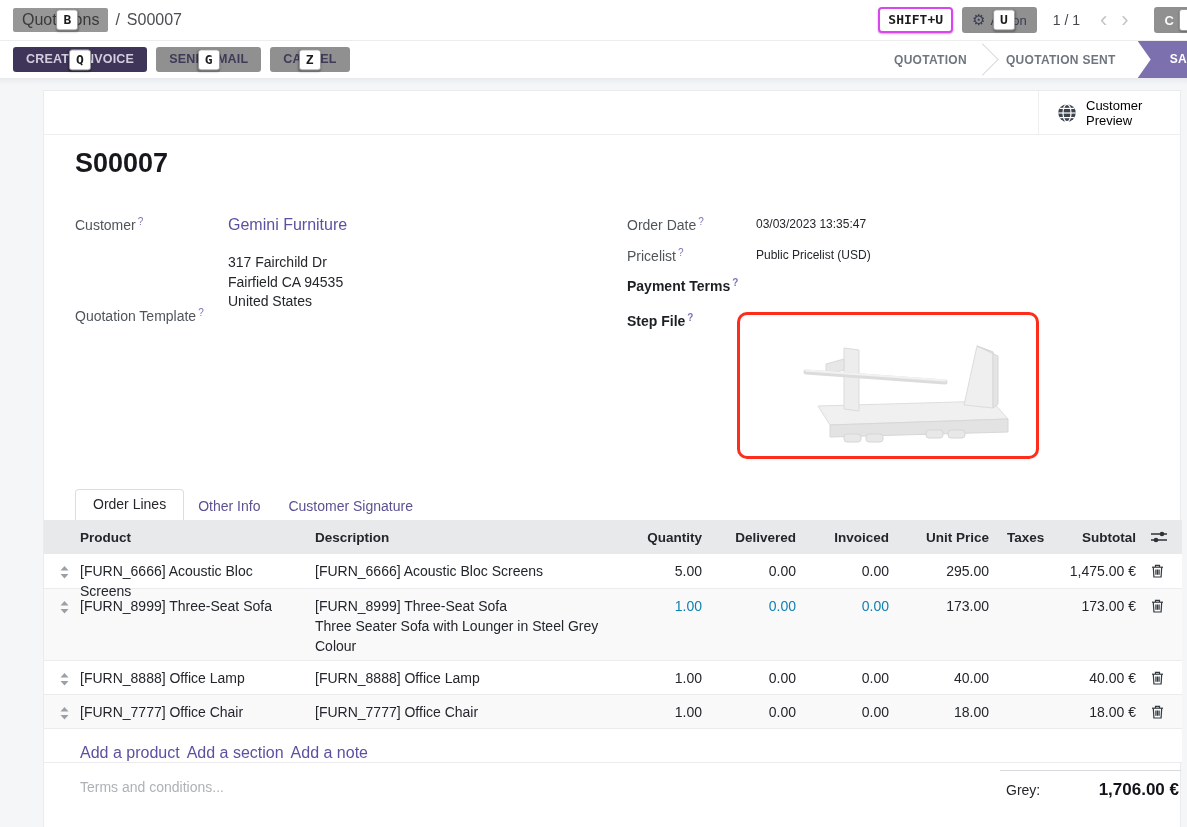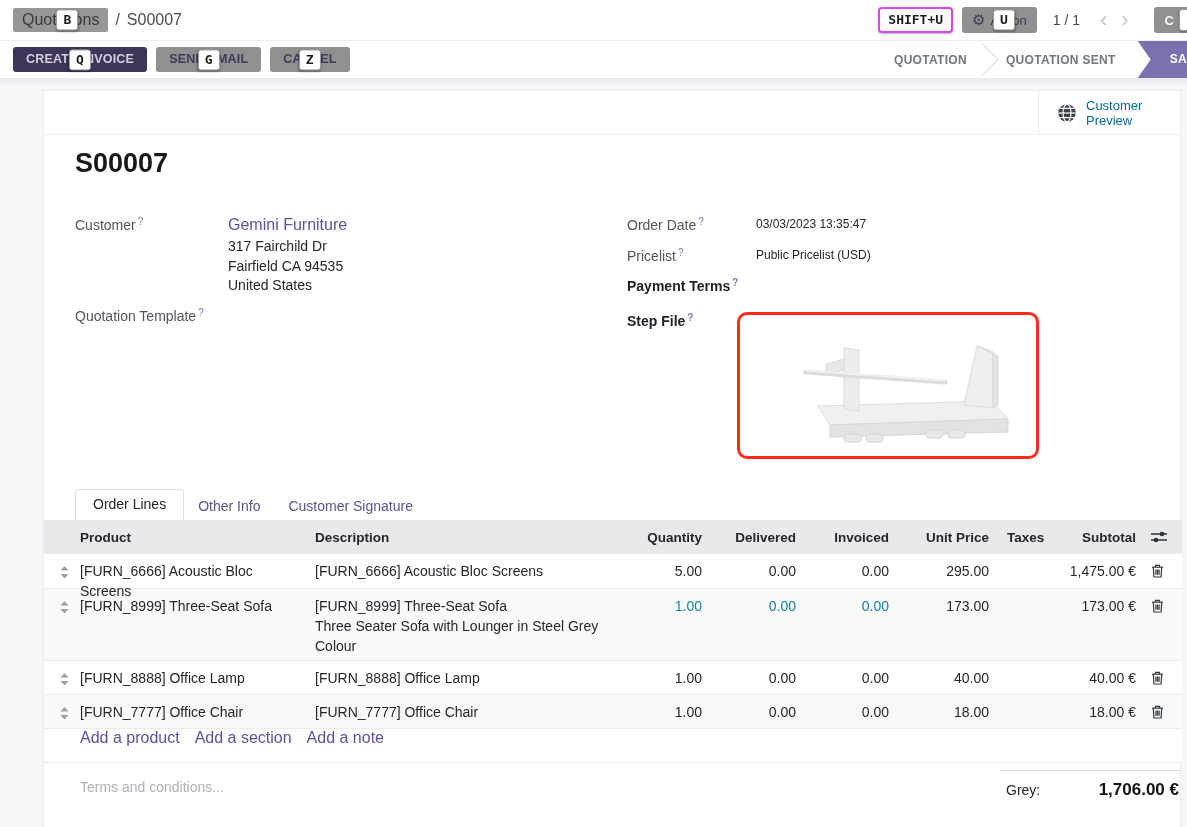--- a/index.html
+++ b/index.html
@@ -43,30 +43,30 @@
   .stage-active{margin-left:6px;height:37px;line-height:37px;background:#7c70ae;color:#fff;font-size:12px;font-weight:700;letter-spacing:.4px;
                 padding:0 40px 0 32px;white-space:nowrap;clip-path:polygon(0 0,100% 0,100% 100%,0 100%,13px 50%);}
 
   
   .main{position:absolute;top:78px;left:0;right:0;bottom:0;background:#f5f6f8;}
   .main::before{content:"";position:absolute;top:0;left:0;right:0;height:7px;background:linear-gradient(rgba(40,40,60,.06),rgba(40,40,60,0));}
   .sheet{position:absolute;left:43px;top:12px;width:1138px;height:737px;background:#fff;border:1px solid #eaebee;border-bottom:none;box-sizing:border-box;}
 
   .sheet-head{height:43px;border-bottom:1px solid #edeff1;position:relative;}
   .preview-btn{position:absolute;right:0;top:0;width:142px;height:43px;border-left:1px solid #edeff1;display:flex;align-items:center;gap:9px;padding-left:18px;box-sizing:border-box;}
-  .preview-label{font-size:13px;color:#0369a1;line-height:15px;width:66px;}
+  .preview-label{font-size:13px;color:#000000;line-height:15px;width:66px;}
 
   .title{position:absolute;left:31px;top:57px;font-size:27px;font-weight:700;color:#16181d;}
 
   .lbl{font-size:14px;color:#50555c;}
   .lbl-strong{font-size:14px;font-weight:700;color:#1c1f24;}
   .sup{font-size:10px;color:#7d74b8;position:relative;top:-5px;margin-left:2px;}
   .val{font-size:12px;color:#23262b;}
   .link{font-size:16px;color:#5c51a0;cursor:pointer;}
-  .addr{font-size:14px;color:#23262b;white-space:pre-line;line-height:19.5px;margin-top:3px;}
+  .addr{font-size:14px;color:#23262b;white-space:pre-line;line-height:19.5px;margin-top:19px;}
 
   .pos{position:absolute;}
 
   .step-box{position:absolute;left:693px;top:221px;width:302px;height:147px;border:3px solid #fe2d1b;border-radius:10px;box-sizing:border-box;background:#fff;display:flex;align-items:center;justify-content:center;}
 
   
   .tabs{position:absolute;left:31px;top:399px;display:flex;align-items:flex-end;height:30px;}
   .tab{font-size:14px;padding:6px 14px;color:#5b5191;cursor:pointer;}
   .tab.active{background:#fff;color:#24262b;border:1px solid #dcdfe2;border-bottom:none;border-radius:4px 4px 0 0;padding:6px 17px 8px;}
 
@@ -86,21 +86,21 @@
   .c-tax{width:48px;padding-left:8px;}
   .c-sub{width:99px;padding-right:2px;}
   .c-act{width:35px;display:flex;justify-content:flex-start;padding-left:5px;}
   .num{text-align:right;padding-right:10px;}
   .th.num{justify-content:flex-end;}
   .tr{border-bottom:1px solid #ebecee;background:#fff;}
   .tr.alt{background:#f9f9fa;}
   .tr .c-handle{align-items:flex-start;padding-top:12px;}
   .tr .c-act{align-items:flex-start;padding-top:10px;}
   .hl{color:#1081b0;}
-  .links-row{border-bottom:1px solid #ebecee;padding:0 0 0 36px;height:33px;display:flex;align-items:flex-start;gap:15px;background:#fff;}
+  .links-row{border-bottom:1px solid #ebecee;padding:0 0 0 36px;height:33px;display:flex;align-items:flex-end;gap:7px;background:#fff;}
 
   
   .terms{position:absolute;left:36px;top:688px;font-size:14px;color:#aeb1b6;}
   .total-box{position:absolute;left:956px;top:679px;width:181px;border-top:1px solid #d8dadd;display:flex;justify-content:space-between;align-items:baseline;padding:9px 2px 0 6px;box-sizing:border-box;}
   .total-label{font-size:14px;color:#24262b;}
   .total-value{font-size:17px;font-weight:700;color:#121419;}
 </style>
 </head>
 <body>
 

